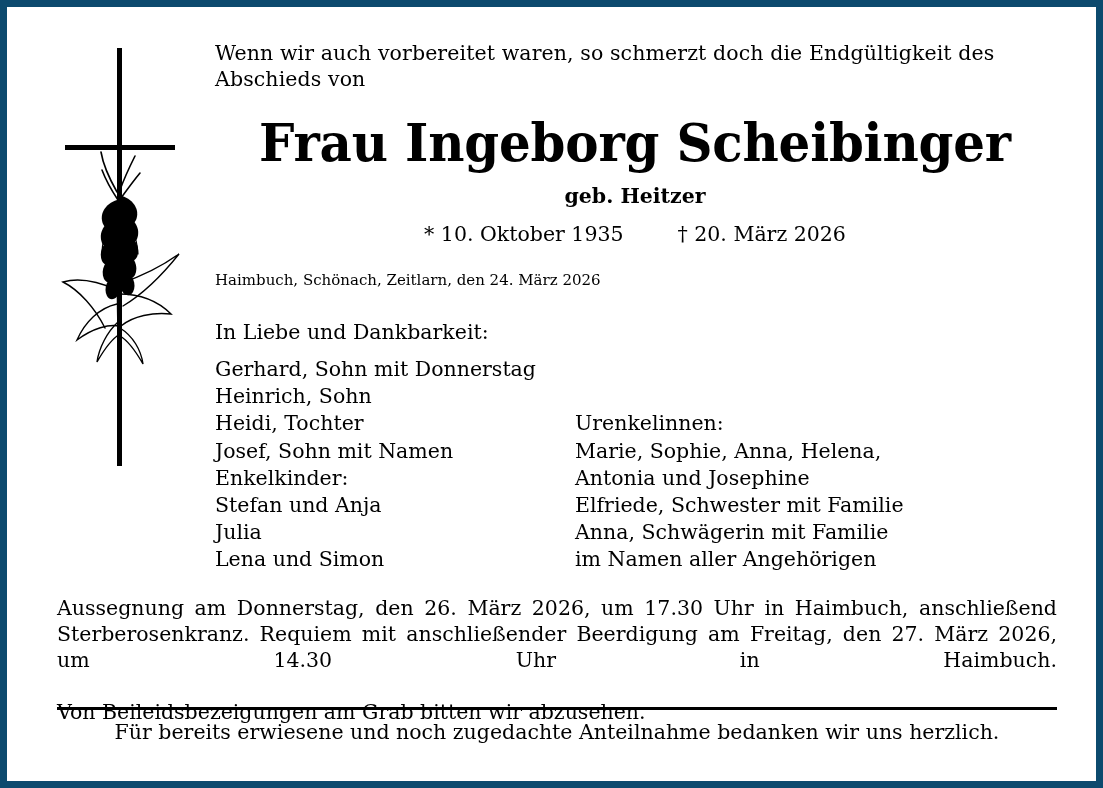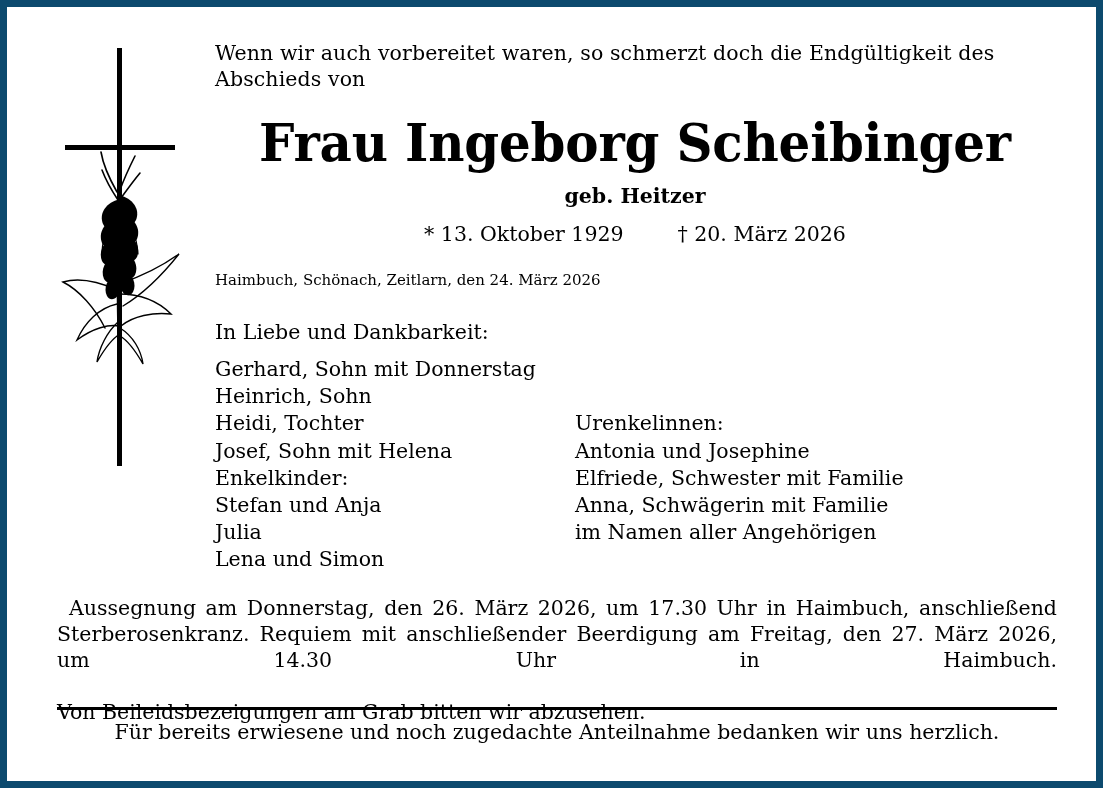--- a/index.html
+++ b/index.html
@@ -122,21 +122,21 @@
     left: 50px;
     top: 588px;
     width: 1000px;
     font-size: 20.5px;
     line-height: 26px;
     text-align: justify;
     text-justify: inter-word;
     margin: 0;
   }
   .service .last-line { text-align: left; }
-  .service .justified { text-align: justify; margin-left: 12px; }
+  .service .justified { text-align: justify; }
   .service .justified::after {
     content: "";
     display: inline-block;
     width: 100%;
   }
 
   .rule {
     position: absolute;
     left: 50px;
     top: 700px;
@@ -203,40 +203,41 @@
 
     <div class="content">
 
       <p class="lead">Wenn wir auch vorbereitet waren, so schmerzt doch die Endgültigkeit des Abschieds von</p>
 
       <h1 class="name">Frau Ingeborg Scheibinger</h1>
 
       <p class="maiden">geb. Heitzer</p>
 
       <p class="dates">
-        <span>* 13. Oktober 1929</span><span class="gap"></span><span>† 20. März 2026</span>
+        <span>* 10. Oktober 1935</span><span class="gap"></span><span>† 20. März 2026</span>
       </p>
 
       <p class="place-line">Haimbuch, Schönach, Zeitlarn, den 24. März 2026</p>
 
       <p class="dedication">In Liebe und Dankbarkeit:</p>
 
       <div class="family">
         <div class="fam-col left">
             <div class="fam-line"><b>Gerhard,</b><span> Sohn mit </span><b>Donnerstag</b></div>
             <div class="fam-line"><b>Heinrich,</b><span> Sohn</span></div>
             <div class="fam-line"><b>Heidi,</b><span> Tochter</span></div>
-            <div class="fam-line"><b>Josef,</b><span> Sohn mit </span><b>Helena</b></div>
+            <div class="fam-line"><b>Josef,</b><span> Sohn mit </span><b>Namen</b></div>
             <div class="fam-line"><span>Enkelkinder:</span></div>
             <div class="fam-line"><b>Stefan</b><span> und </span><b>Anja</b></div>
             <div class="fam-line"><b>Julia</b></div>
             <div class="fam-line"><b>Lena</b><span> und </span><b>Simon</b></div>
           </div>
         <div class="fam-col right">
             <div class="fam-line"><span>Urenkelinnen:</span></div>
+            <div class="fam-line"><b>Marie, Sophie, Anna, Helena,</b></div>
             <div class="fam-line"><b>Antonia</b><span> und </span><b>Josephine</b></div>
             <div class="fam-line"><b>Elfriede,</b><span> Schwester mit Familie</span></div>
             <div class="fam-line"><b>Anna,</b><span> Schwägerin mit Familie</span></div>
             <div class="fam-line"><span>im Namen aller Angehörigen</span></div>
           </div>
       </div>
 
     </div>
 
     <p class="service">

